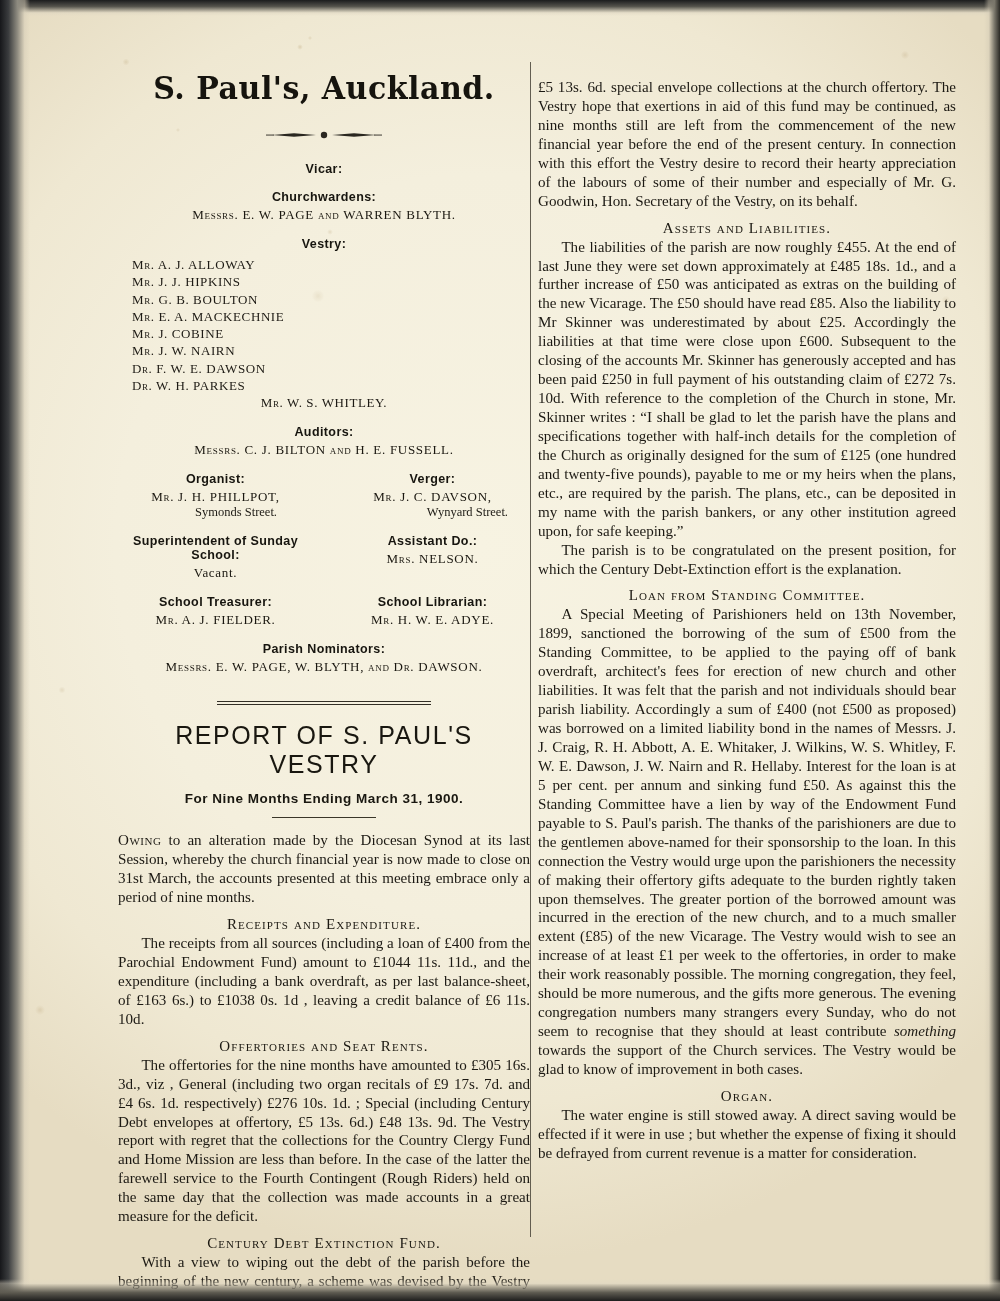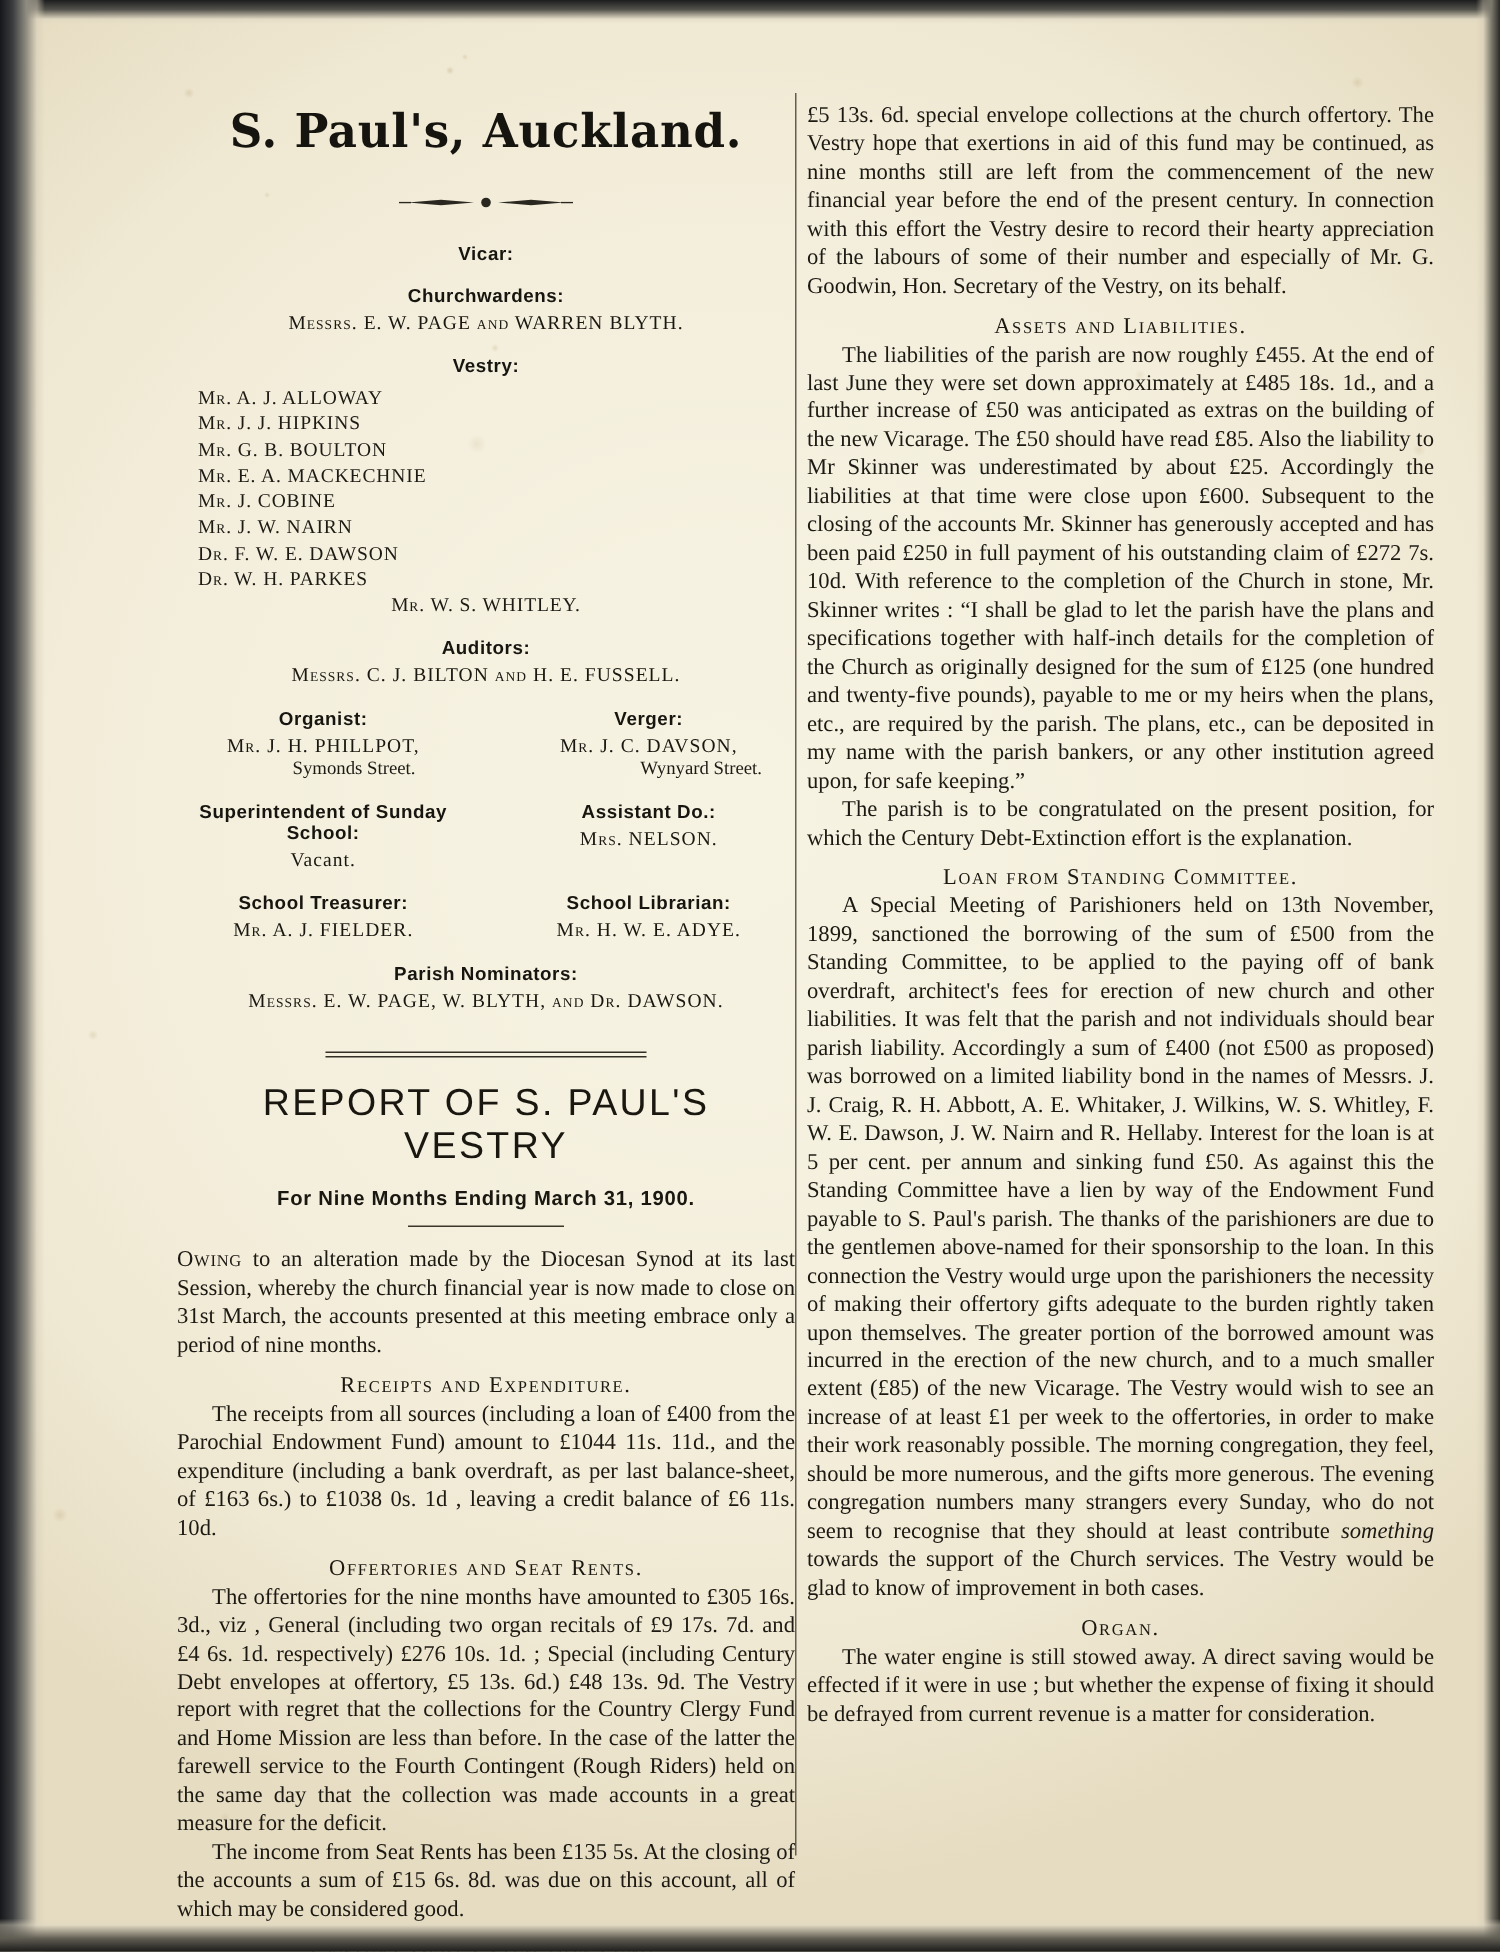--- a/index.html
+++ b/index.html
@@ -43,21 +43,21 @@
       radial-gradient(circle 5px at 760px 250px, rgba(150,118,60,0.22), transparent 70%),
       radial-gradient(circle 4px at 690px 430px, rgba(150,118,60,0.25), transparent 70%),
       radial-gradient(circle 6px at 946px 300px, rgba(150,118,60,0.25), transparent 70%),
       radial-gradient(circle 5px at 150px 1212px, rgba(150,118,60,0.22), transparent 70%);
   }
 
   .content { position:absolute; left:0; top:0; width:1000px; height:1301px; }
 
   
   .col-left { position:absolute; left:118px; top:62px; width:412px; }
-  .col-right { position:absolute; left:538px; top:68px; width:418px; }
+  .col-right { position:absolute; left:538px; top:78px; width:418px; }
   .col-rule { position:absolute; left:530px; top:62px; width:1px; height:1175px;
     background:#4a4539; opacity:.85; }
 
   
   .masthead {
     text-align:center;
     font-family:"DejaVu Serif", serif;
     font-weight:700;
     font-size:31px;
     letter-spacing:0.5px;
@@ -265,21 +265,20 @@
 
       <p class="body noindent" style="margin-top:13px;">
         <span class="smallcaps-lead">Owing</span><span> to an alteration made by the Diocesan Synod at its last Session, whereby the church financial year is now made to close on 31st March, the accounts presented at this meeting embrace only a period of nine months.</span>
       </p>
 
       <div class="sec-head">Receipts and Expenditure.</div>
       <p class="body">The receipts from all sources (including a loan of £400 from the Parochial Endowment Fund) amount to £1044 11s. 11d., and the expenditure (including a bank overdraft, as per last balance-sheet, of £163 6s.) to £1038 0s. 1d , leaving a credit balance of £6 11s. 10d.</p>
 
       <div class="sec-head">Offertories and Seat Rents.</div>
       <p class="body">The offertories for the nine months have amounted to £305 16s. 3d., viz , General (including two organ recitals of £9 17s. 7d. and £4 6s. 1d. respectively) £276 10s. 1d. ; Special (including Century Debt envelopes at offertory, £5 13s. 6d.) £48 13s. 9d.   The Vestry report with regret that the collections for the Country Clergy Fund and Home Mission are less than before.   In the case of the latter the farewell service to the Fourth Contingent (Rough Riders) held on the same day that the collection was made accounts in a great measure for the deficit.</p>
-      <p class="body">The income from Seat Rents has been £135 5s.   At the closing of the accounts a sum of £15 6s. 8d. was due on this account, all of which may be considered good.</p>
 
       <div class="sec-head">Century Debt Extinction Fund.</div>
       <p class="body">With a view to wiping out the debt of the parish before the beginning of the new century, a scheme was devised by the Vestry by which the sum of £117 17s. 10d. has been collected, viz., Donations, etc., £112 4s. 4d. and</p>
     </div>
 
     <div class="col-right">
 
       <p class="body noindent">£5 13s. 6d. special envelope collections at the church offertory.   The Vestry hope that exertions in aid of this fund may be continued, as nine months still are left from the commencement of the new financial year before the end of the present century.   In connection with this effort the Vestry desire to record their hearty appreciation of the labours of some of their number and especially of Mr. G. Goodwin, Hon. Secretary of the Vestry, on its behalf.</p>
 
       <div class="sec-head">Assets and Liabilities.</div>

